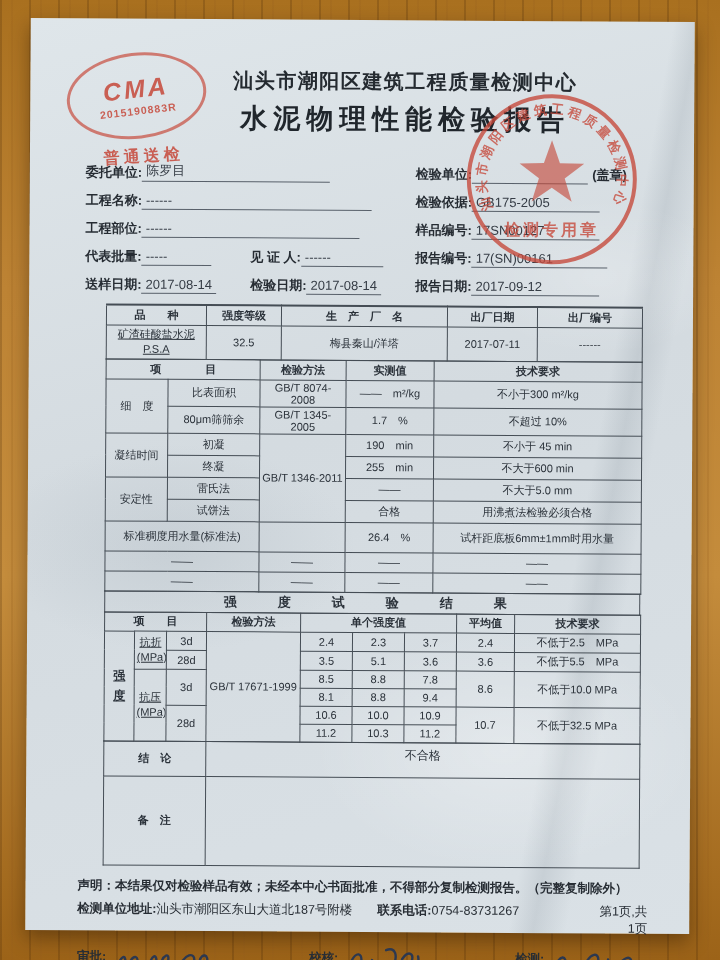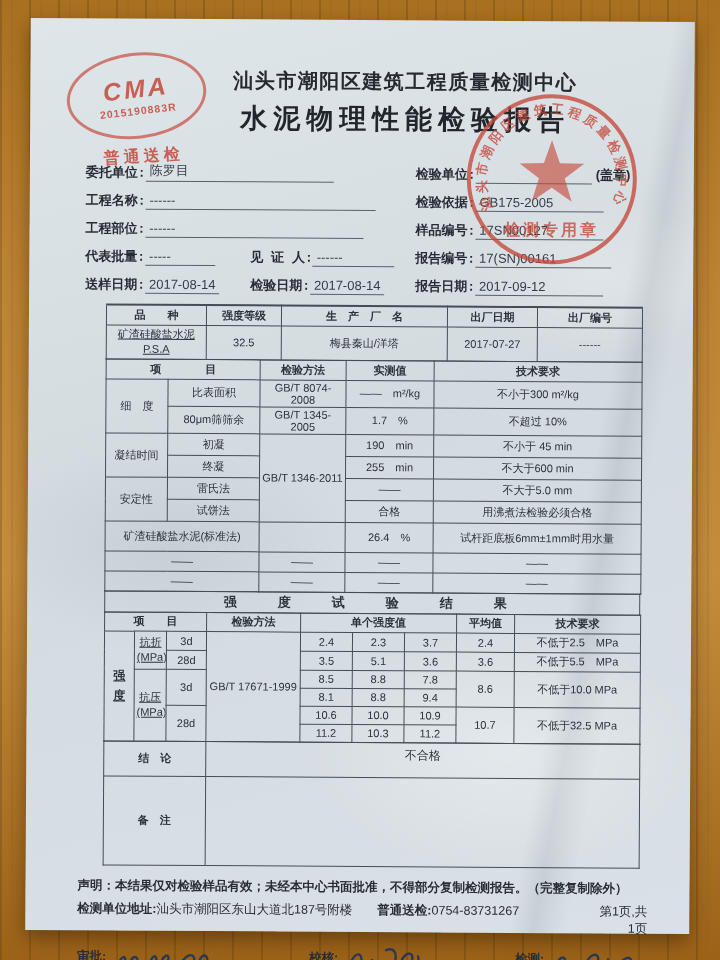--- a/index.html
+++ b/index.html
@@ -41,21 +41,21 @@
   .stamp-seal{position:absolute;left:426px;top:62px;z-index:5;pointer-events:none;opacity:.78;}
 
   
   .hdr{padding-left:72px;text-align:center;margin-top:22px;}
   .org{font-size:20px;font-weight:bold;color:#242a30;letter-spacing:1.5px;}
   .ttl{font-size:27px;font-weight:bold;color:#20262c;letter-spacing:6px;margin-top:6px;}
 
   
   .fields{margin:26px 0 10px 6px;font-size:13px;color:#262c33;}
   .frow{display:flex;align-items:flex-end;margin-bottom:10px;}
-  .fl{font-weight:bold;white-space:nowrap;font-family:Liberation Mono, monospace;}
+  .fl{font-weight:bold;white-space:nowrap;}
   .fv{display:inline-block;border-bottom:1px solid #58606a;padding:0 4px 1px;color:#363d46;white-space:nowrap;}
   .g330{width:330px;display:flex;align-items:flex-end;}
   .g165{width:165px;display:flex;align-items:flex-end;}
   .suffix{font-weight:bold;margin-left:4px;}
 
   
   table.t{border-collapse:collapse;table-layout:fixed;width:536px;margin:-1px 0 0 27px;
     font-size:11px;color:#2b323a;}
   table.t:first-of-type{margin-top:2px;}
   .t th,.t td{border:1px solid #454d55;text-align:center;vertical-align:middle;padding:1px 2px;overflow:hidden;}
@@ -185,21 +185,21 @@
         <th>强度等级</th>
         <th>生　产　厂　名</th>
         <th>出厂日期</th>
         <th>出厂编号</th>
       </tr>
       <tr class="h34">
         <td class="pre">矿渣硅酸盐水泥
 P.S.A</td>
         <td>32.5</td>
         <td>梅县秦山/洋塔</td>
-        <td>2017-07-27</td>
+        <td>2017-07-11</td>
         <td>------</td>
       </tr>
     </tbody>
       </table>
 
     <table class="t">
       <colgroup>
           <col style="width:62px">
           <col style="width:92px">
           <col style="width:86px">
@@ -243,21 +243,21 @@
         <td>雷氏法</td>
         <td>——</td>
         <td>不大于5.0 mm</td>
       </tr>
       <tr class="h22">
         <td>试饼法</td>
         <td>合格</td>
         <td>用沸煮法检验必须合格</td>
       </tr>
       <tr class="h30">
-        <td colspan="2">矿渣硅酸盐水泥(标准法)</td>
+        <td colspan="2">标准稠度用水量(标准法)</td>
         <td></td>
         <td>26.4　%</td>
         <td>试杆距底板6mm±1mm时用水量</td>
       </tr>
       <tr class="h20">
         <td colspan="2">——</td>
         <td>——</td>
         <td>——</td>
         <td>——</td>
       </tr>
@@ -367,21 +367,21 @@
     </tbody>
       </table>
 
     <div class="foot">
       <div>声明：本结果仅对检验样品有效；未经本中心书面批准，不得部分复制检测报告。（完整复制除外）</div>
       <div class="foot-line2">
         <div class="addr">
           <span>检测单位地址:</span><span style="font-weight:normal">汕头市潮阳区东山大道北187号附楼</span>
         </div>
         <div class="phone">
-          <span>普通送检:</span><span style="font-weight:normal">0754-83731267</span>
+          <span>联系电话:</span><span style="font-weight:normal">0754-83731267</span>
         </div>
         <div class="pageinfo">第1页,共1页</div>
       </div>
       <div class="sigrow">
         <div class="sigblk s1">
           <span class="lab">审批:</span>
           <svg class="sig-svg" width="118" height="50" viewBox="0 0 118 50">
             <path d="M6 30 C10 12 17 9 15 24 C13 40 23 38 27 22 C29 13 24 12 20 19 M36 32 C42 8 48 10 46 23 C44 36 54 35 58 18 C60 9 53 12 51 21 M68 27 C74 10 86 8 84 19 C82 31 71 35 79 37 C88 39 99 24 97 15 C95 9 88 14 90 23" stroke="#2c3850" stroke-width="2.4" fill="none" stroke-linecap="round"></path>
           </svg>
         </div>

